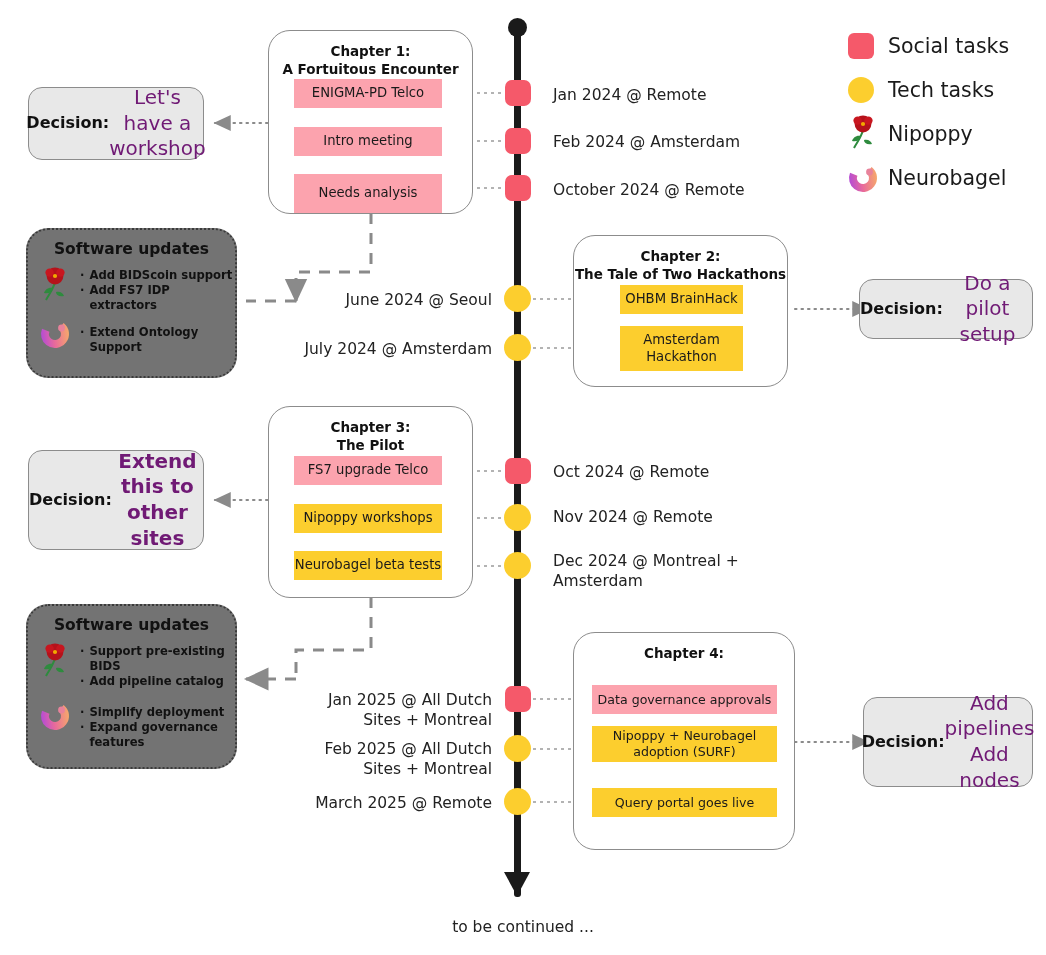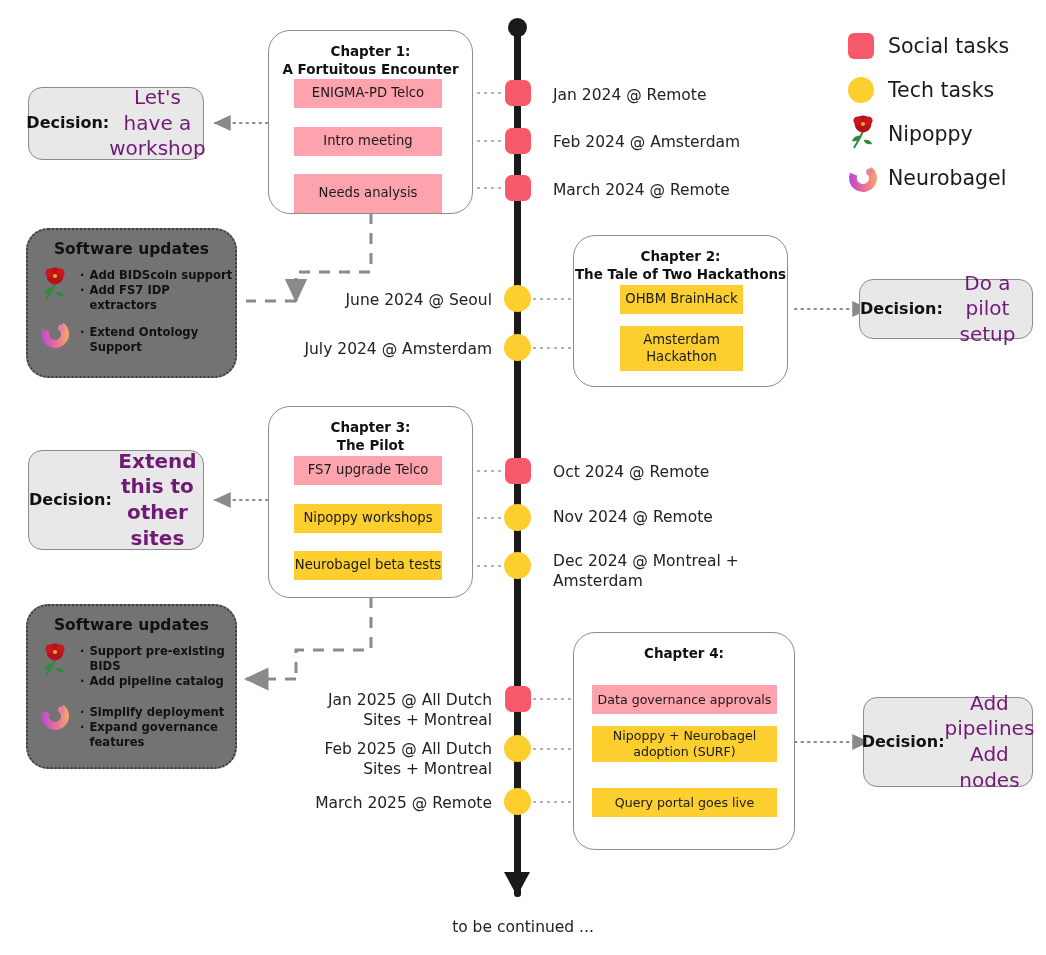--- a/index.html
+++ b/index.html
@@ -154,21 +154,21 @@
   <div class="abs marker-ci" style="left:504px;top:334px;"></div>
   <div class="abs marker-sq" style="left:505px;top:458px;"></div>
   <div class="abs marker-ci" style="left:504px;top:504px;"></div>
   <div class="abs marker-ci" style="left:504px;top:552px;"></div>
   <div class="abs marker-sq" style="left:505px;top:686px;"></div>
   <div class="abs marker-ci" style="left:504px;top:735px;"></div>
   <div class="abs marker-ci" style="left:504px;top:788px;"></div>
 
   <div class="abs date-r" style="left:553px;top:85px;">Jan 2024 @ Remote</div>
   <div class="abs date-r" style="left:553px;top:132px;">Feb 2024 @ Amsterdam</div>
-  <div class="abs date-r" style="left:553px;top:180px;">March 2024 @ Remote</div>
+  <div class="abs date-r" style="left:553px;top:180px;">October 2024 @ Remote</div>
 
   <div class="abs date-l" style="left:250px;top:290px;width:242px;">June 2024 @ Seoul</div>
   <div class="abs date-l" style="left:250px;top:339px;width:242px;">July 2024 @ Amsterdam</div>
 
   <div class="abs date-r" style="left:553px;top:462px;">Oct 2024 @ Remote</div>
   <div class="abs date-r" style="left:553px;top:507px;">Nov 2024 @ Remote</div>
   <div class="abs date-r" style="left:553px;top:551px;width:220px;">Dec 2024 @ Montreal +
 Amsterdam</div>
 
   <div class="abs date-l" style="left:250px;top:690px;width:242px;">Jan 2025 @ All Dutch

